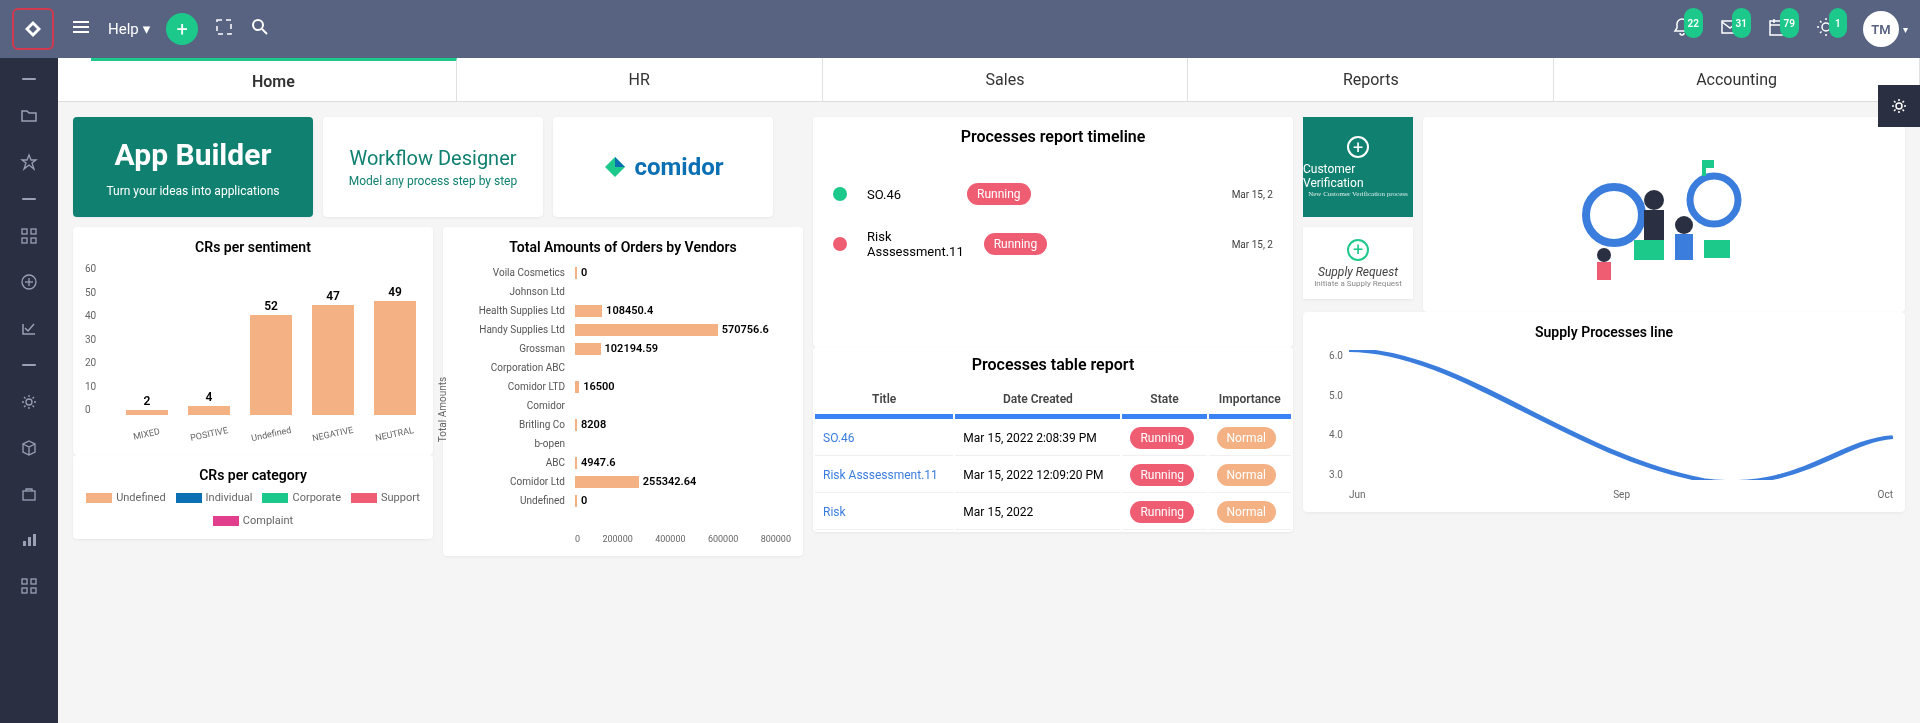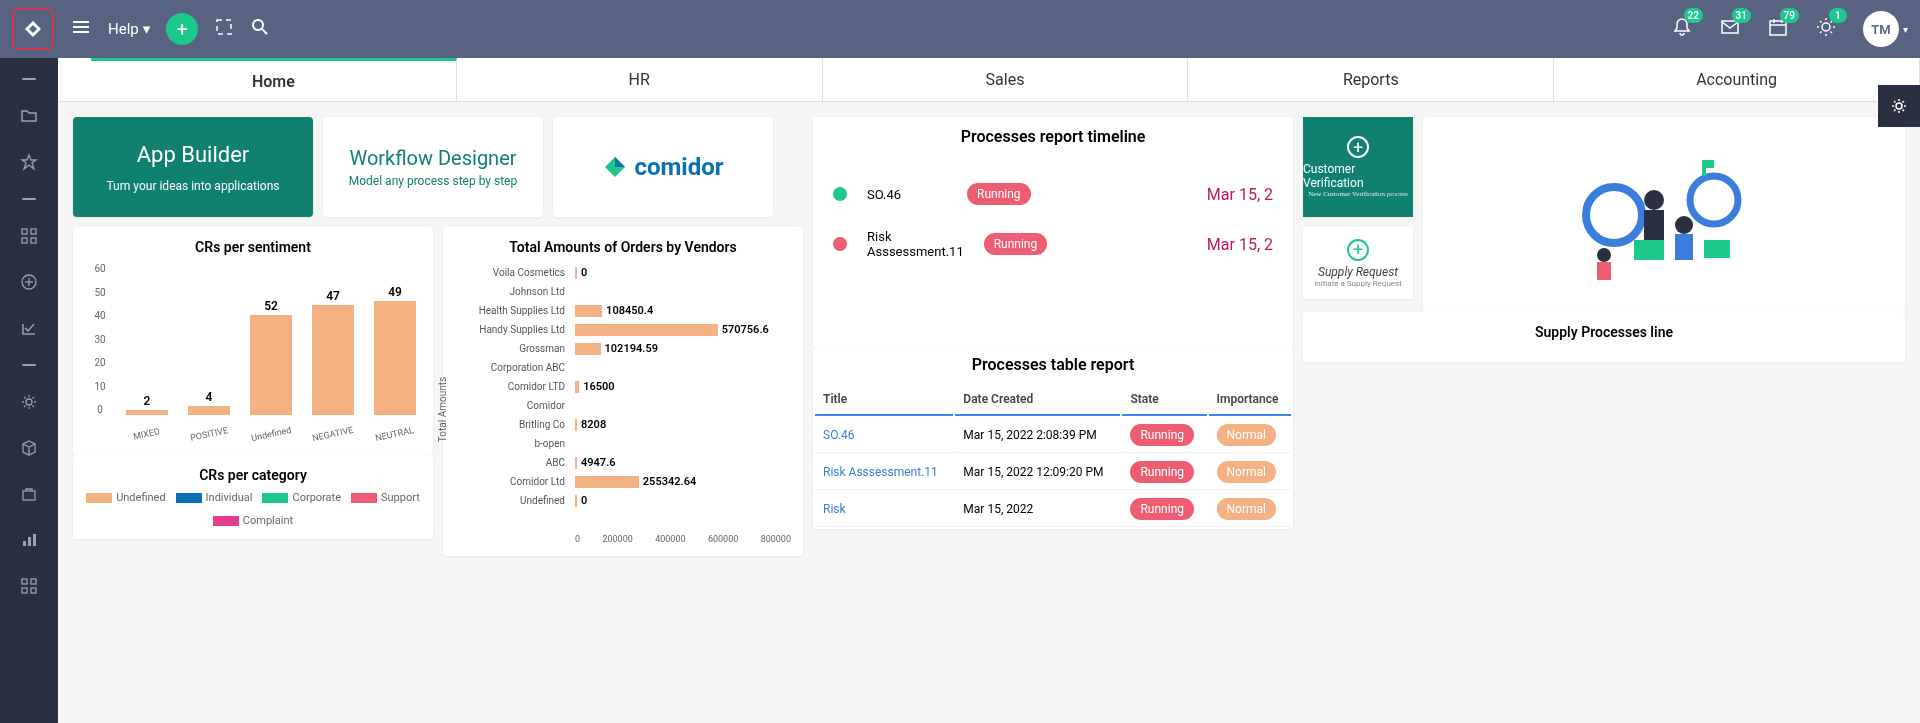--- a/index.html
+++ b/index.html
@@ -7,21 +7,21 @@
     
     .header { height: 58px; background: #576380; display: flex; align-items: center; padding: 0 12px; justify-content: space-between; }
     .header-left { display: flex; align-items: center; gap: 16px; }
     .logo-box { width: 42px; height: 42px; border: 2px solid #d1394e; border-radius: 6px; display: flex; align-items: center; justify-content: center; color: white; }
     .hamburger { color: white; cursor: pointer; }
     .help-btn { color: white; font-size: 15px; display: flex; align-items: center; gap: 4px; cursor: pointer; }
     .add-btn { width: 32px; height: 32px; border-radius: 50%; background: #1cc88a; color: white; display: flex; align-items: center; justify-content: center; font-size: 20px; cursor: pointer; }
     .hdr-icon { color: white; cursor: pointer; }
     .header-right { display: flex; align-items: center; gap: 26px; }
     .notif-wrap { position: relative; color: white; cursor: pointer; }
-    .badge { position: absolute; top: -8px; right: -10px; background: #1cc88a; color: white; font-size: 10px; font-weight: 600; min-width: 18px; height: 15px; border-radius: 9px; display: flex; align-items: center; justify-content: center; padding: 0 4px; }
+    .badge { position: absolute; top: -8px; right: -10px; background: #1cc88a; color: white; font-size: 10px; font-weight: 600; min-width: 18px; height: 30px; border-radius: 9px; display: flex; align-items: center; justify-content: center; padding: 0 4px; }
     .avatar { width: 36px; height: 36px; border-radius: 50%; background: white; color: #576380; display: flex; align-items: center; justify-content: center; font-weight: 600; font-size: 13px; cursor: pointer; }
     
     .main { display: flex; height: calc(100vh - 58px); }
     .sidebar { width: 58px; background: #2a3042; display: flex; flex-direction: column; align-items: center; padding-top: 20px; gap: 26px; }
     .sb-icon { color: #9aa0b5; cursor: pointer; width: 20px; height: 20px; display: flex; align-items: center; justify-content: center; }
     .sb-sep { width: 14px; height: 2px; background: #9aa0b5; border-radius: 1px; }
     
     .content { flex: 1; display: flex; flex-direction: column; overflow: hidden; }
     .tabs { height: 44px; background: white; display: flex; border-bottom: 1px solid #ddd; }
     .tab { flex: 1; display: flex; align-items: center; justify-content: center; font-size: 16px; color: #333; border-right: 1px solid #e0e0e0; cursor: pointer; }
@@ -32,31 +32,31 @@
     .col { display: flex; flex-direction: column; }
     .col1 { width: 360px; }
     .col2 { width: 360px; }
     .col3 { width: 480px; }
     .col4 { flex: 1; }
     
     .row { display: flex; gap: 10px; }
     .card { background: white; border-radius: 4px; padding: 12px; box-shadow: 0 1px 3px rgba(0,0,0,0.06); }
     
     .appb-card { background: #108070; color: white; height: 100px; display: flex; flex-direction: column; align-items: center; justify-content: center; width: 240px; }
-    .appb-title { font-size: 22px; font-weight: 400; }
+    .appb-title { font-size: 30px; font-weight: 700; }
     .appb-sub { font-size: 12px; margin-top: 12px; }
     .wf-card { height: 100px; width: 220px; display: flex; flex-direction: column; align-items: center; justify-content: center; }
     .wf-title { font-size: 20px; color: #108070; }
     .wf-sub { font-size: 12px; color: #108070; margin-top: 4px; }
     .logo-card { height: 100px; width: 220px; display: flex; align-items: center; justify-content: center; }
     .logo-text { font-size: 24px; font-weight: 700; color: #0b6fb3; display: flex; align-items: center; gap: 6px; }
     
     .chart-title { font-size: 14px; font-weight: 600; text-align: center; margin-bottom: 8px; }
     .bar-chart { position: relative; height: 180px; display: flex; align-items: flex-end; gap: 10px; padding-left: 36px; padding-bottom: 28px; }
-    .y-axis { position: absolute; left: 0; top: 0; bottom: 28px; width: 30px; display: flex; flex-direction: column; justify-content: space-between; font-size: 10px; color: #666; text-align: center; }
+    .y-axis { position: absolute; left: 0; top: 0; bottom: 28px; width: 30px; display: flex; flex-direction: column; justify-content: space-between; font-size: 10px; color: #666; text-align: left; }
     .v-bar { flex: 1; display: flex; flex-direction: column; align-items: center; position: relative; }
     .v-bar .label { position: absolute; bottom: -24px; font-size: 9px; color: #666; transform: rotate(-12deg); white-space: nowrap; }
     .v-bar .val { font-size: 12px; font-weight: 600; margin-bottom: 2px; }
     .v-bar .fill { width: 80%; background: #f4b183; }
     
     .legend { display: flex; flex-wrap: wrap; justify-content: center; gap: 10px; font-size: 11px; color: #666; }
     .lg-item { display: flex; align-items: center; gap: 4px; }
     .lg-sw { width: 26px; height: 10px; }
     
     .hbar-chart { position: relative; padding-left: 120px; padding-bottom: 20px; }
@@ -66,36 +66,36 @@
     .hbar-val { font-size: 11px; font-weight: 600; margin-left: 4px; }
     .x-axis { display: flex; justify-content: space-between; font-size: 9px; color: #666; padding-left: 120px; margin-top: 4px;}
     .y-title { position: absolute; left: -45px; top: 50%; transform: rotate(-90deg); font-size: 10px; color: #666; }
     
     .timeline-title { font-size: 16px; font-weight: 600; text-align: center; padding: 10px 0 25px; }
     .tl-row { display: flex; align-items: center; padding: 12px 20px; gap: 20px; font-size: 13px; }
     .dot { width: 14px; height: 14px; border-radius: 50%; }
     .tl-label { flex: 0 0 80px; }
     .state-pill { background: #ef5d72; color: white; padding: 4px 10px; border-radius: 12px; font-size: 12px; }
     .state-pill.normal { background: #f4b183; }
-    .tl-date { margin-left: auto; color: #be185d; font-size: 16px; }
+    .tl-date { margin-left: auto; color: #404040; font-size: 10px; }
     
     .cv-tile { background: #108070; color: white; height: 100px; width: 110px; display: flex; flex-direction: column; align-items: center; justify-content: center; position: relative; }
     .cv-plus { font-size: 18px; border: 2px solid white; border-radius: 50%; width: 22px; height: 22px; display: flex; align-items: center; justify-content: center; margin-bottom: 4px; }
     .cv-t1 { font-size: 12px; }
     .cv-t2 { font-size: 7px; opacity: .85; font-family: Liberation Serif, serif; }
     .sr-tile { background: white; height: 72px; width: 110px; display: flex; flex-direction: column; align-items: center; justify-content: center; box-shadow: 0 1px 3px rgba(0,0,0,0.06); }
     .sr-plus { color: #1cc88a; font-size: 18px; border: 2px solid #1cc88a; border-radius: 50%; width: 22px; height: 22px; display: flex; align-items: center; justify-content: center; margin-bottom: 4px; }
     .sr-t { font-size: 12px; color: #444; font-style: italic; }
     .sr-s { font-size: 8px; color: #888; }
     
     .illust { height: 195px; display: flex; align-items: center; justify-content: center; }
     
     .table-title { font-size: 16px; font-weight: 600; text-align: center; padding: 8px 0; }
     .data-table { width: 100%; font-size: 12px; }
-    .data-table th { text-align: left; padding: 8px 8px; color: #444; font-weight: 600; border-bottom: 2px solid #3b82f6; }
+    .data-table th { text-align: center; padding: 8px 8px; color: #444; font-weight: 600; border-bottom: 5px solid #3b82f6; }
     .data-table td { padding: 10px 8px; border-bottom: 1px solid #f0f0f0; vertical-align: top; }
     .link { color: #3b7ddd; cursor: pointer; }
     
     .line-title { font-size: 14px; font-weight: 600; text-align: center; margin-bottom: 10px; }
     .line-chart { position: relative; height: 150px; }
     .ly-axis { position: absolute; left: 0; top: 0; bottom: 20px; width: 28px; display: flex; flex-direction: column; justify-content: space-between; font-size: 10px; color: #666; text-align: right; }
     .lx-axis { position: absolute; bottom: 0; left: 34px; right: 0; display: flex; justify-content: space-between; font-size: 10px; color: #666; }
     svg.line-svg { position: absolute; left: 34px; top: 0; right: 0; bottom: 20px; width: calc(100% - 34px); height: calc(100% - 20px); }
   </style>
 </head>
@@ -510,18 +510,34 @@
                 <rect x="101" y="89" width="18" height="26" fill="#3b7ddd"></rect>
               <rect x="60" y="95" width="30" height="20" fill="#1cc88a"></rect>
               <rect x="130" y="95" width="26" height="18" fill="#1cc88a"></rect>
               <circle cx="30" cy="110" r="7" fill="#2a3042"></circle>
                 <rect x="23" y="117" width="14" height="18" fill="#ef5d72"></rect>
             </svg>
           </div>
         </div>
         <div class="card">
           <div class="line-title">Supply Processes line</div>
+          <div class="line-chart">
+            <div class="ly-axis" id="supply-y">
+                <div>6.0</div>
+                <div>5.0</div>
+                <div>4.0</div>
+                <div>3.0</div>
+              </div>
+            <svg class="line-svg" viewBox="0 0 200 100" preserveAspectRatio="none">
+              <path d="M 0 0 C 40 0, 80 80, 130 100 C 165 110, 180 70, 200 67" fill="none" stroke="#3b7ddd" stroke-width="3"></path>
+            </svg>
+            <div class="lx-axis" id="supply-x">
+                <div>Jun</div>
+                <div>Sep</div>
+                <div>Oct</div>
+              </div>
+          </div>
         </div>
       </div>
 
     </div>
   </div>
 </div>
 
 </body></html>

